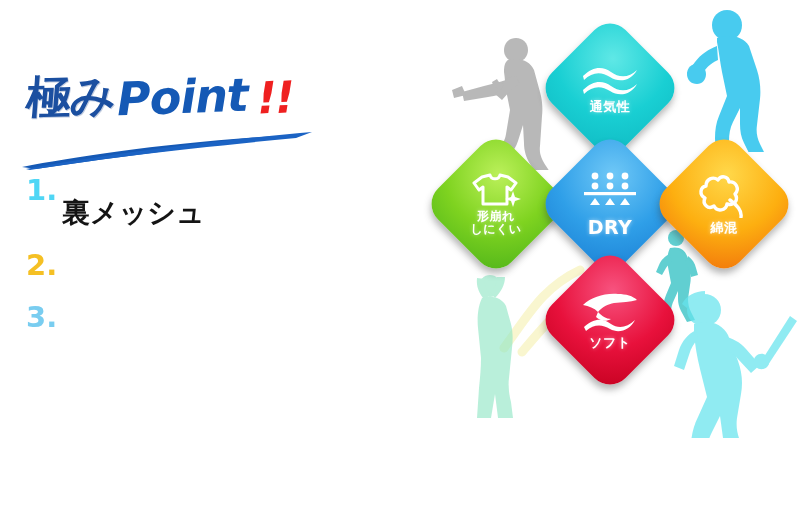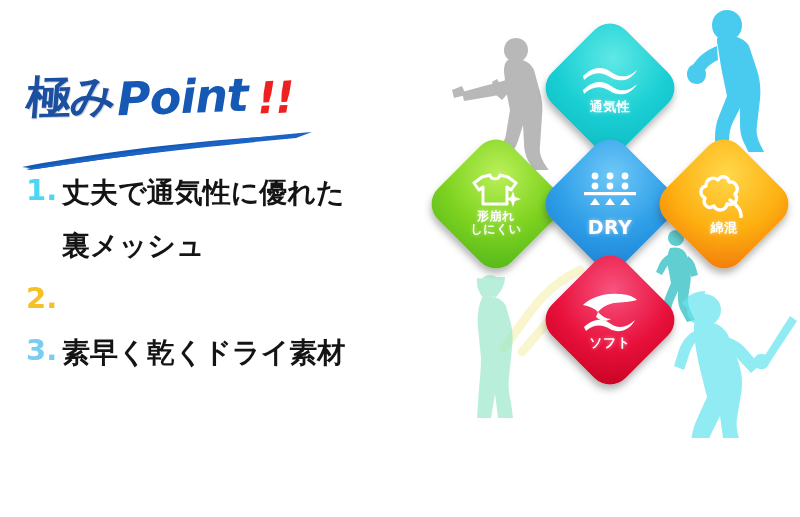--- a/index.html
+++ b/index.html
@@ -191,34 +191,30 @@
       <path d="M2 41 C 60 30, 150 16, 272 9 C 200 18, 110 29, 16 43 Z" fill="#1559b5"></path>
       <path d="M6 43 C 70 31, 170 17, 280 7 L 292 6 L 276 12 C 170 22, 76 33, 10 44 Z" fill="#1b63c4"></path>
     </svg>
   </div>
 
   <div class="points">
 
     <div class="point-row">
       <div class="point-num c1">1.</div>
       <div class="point-text">
-        <span class="l1">丈夫で通気性に優れた</span>
         <span class="l2">裏メッシュ</span>
       </div>
     </div>
 
     <div class="point-row">
       <div class="point-num c2">2.</div>
     </div>
 
     <div class="point-row">
       <div class="point-num c3">3.</div>
-      <div class="point-text">
-        <span class="l1">素早く乾くドライ素材</span>
-      </div>
     </div>
 
   </div>
 
   <div class="badges">
 
     <svg class="silho s-karate" width="120" height="150" viewBox="0 0 120 150">
       <g fill="#8d8d8d">
         <path d="M70 18 c7 0 12 5 12 12 c0 7 -5 12 -12 12 c-7 0 -12 -5 -12 -12 c0 -7 5 -12 12 -12 Z"></path>
         <path d="M62 40 c10 -3 22 0 26 10 l6 22 c2 7 3 16 2 24 l-2 30 c-1 8 2 14 6 20 l6 9 l-13 3 l-9 -14 c-4 -7 -6 -13 -6 -21 l-1 -18 l-5 16 c-2 7 -6 12 -12 16 l-12 8 l-6 -9 l10 -8 c5 -4 7 -8 8 -14 l4 -24 l-4 -20 c-1 -6 -1 -12 -2 -18 c0 -6 1 -10 4 -12 Z"></path>

